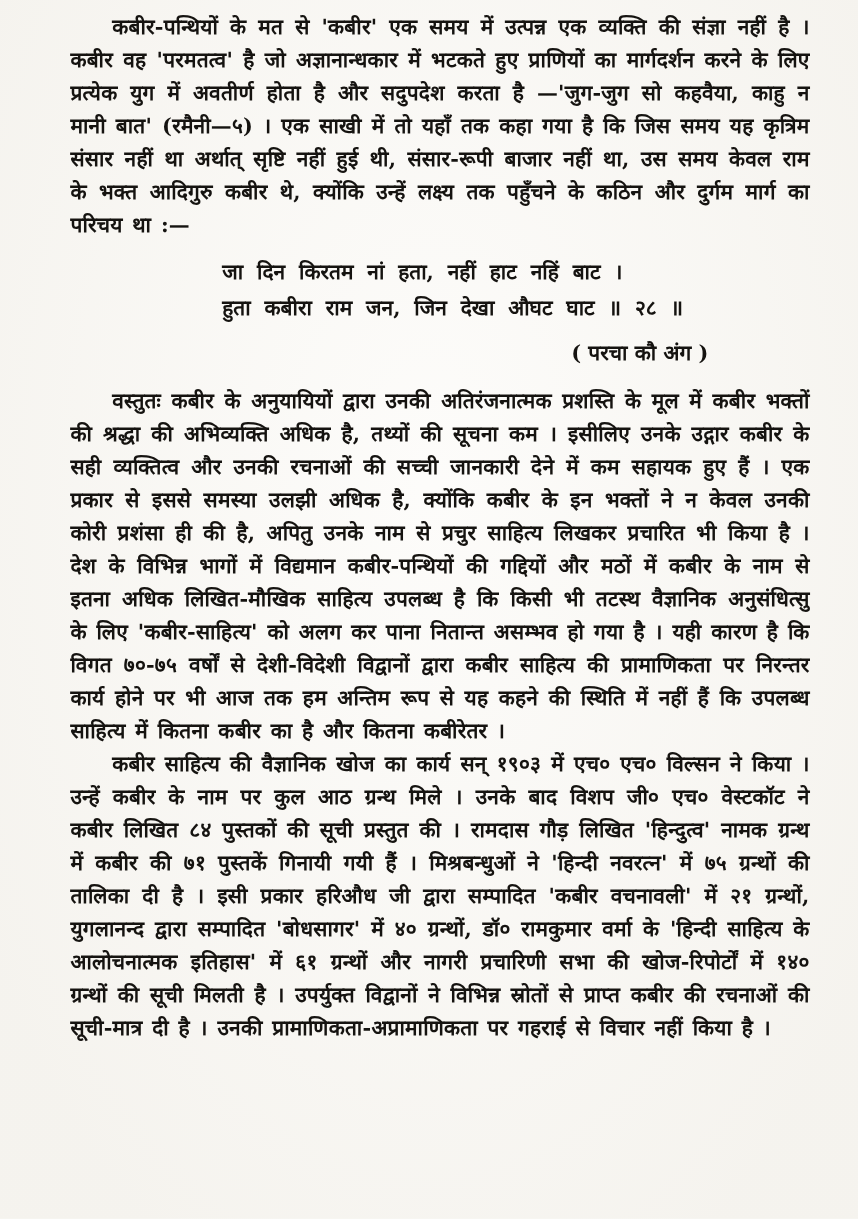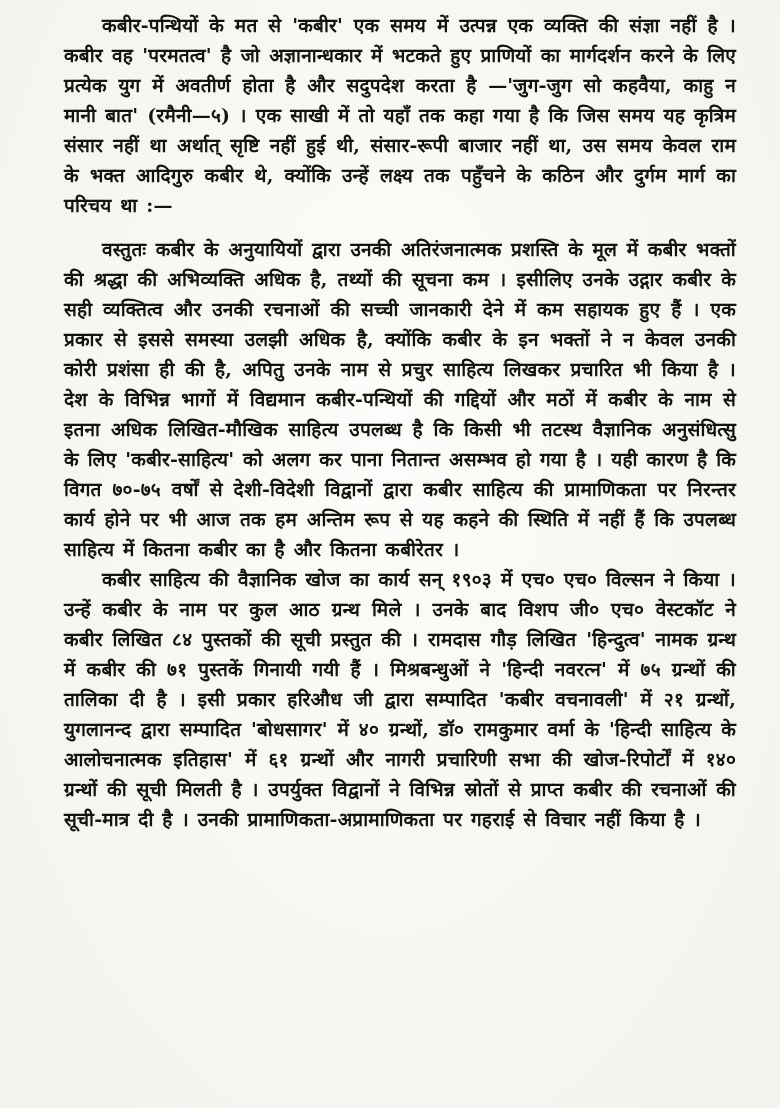--- a/index.html
+++ b/index.html
@@ -57,21 +57,24 @@
   }
 </style>
 </head>
 <body>
 
 <div class="page">
 
   <p class="para">कबीर-पन्थियों के मत से 'कबीर' एक समय में उत्पन्न एक व्यक्ति की संज्ञा नहीं है । कबीर वह 'परमतत्व' है जो अज्ञानान्धकार में भटकते हुए प्राणियों का मार्गदर्शन करने के लिए प्रत्येक युग में अवतीर्ण होता है और सदुपदेश करता है —'जुग-जुग सो कहवैया, काहु न मानी बात' (रमैनी—५) । एक साखी में तो यहाँ तक कहा गया है कि जिस समय यह कृत्रिम संसार नहीं था अर्थात् सृष्टि नहीं हुई थी, संसार-रूपी बाजार नहीं था, उस समय केवल राम के भक्त आदिगुरु कबीर थे, क्योंकि उन्हें लक्ष्य तक पहुँचने के कठिन और दुर्गम मार्ग का परिचय था :—</p>
 
   <div class="verse">
+    <div class="verse-line">जा दिन  किरतम नां  हता, नहीं हाट नहिं  बाट ।</div>
+    <div class="verse-line">हुता  कबीरा  राम  जन, जिन देखा औघट घाट ॥ २८ ॥</div>
   </div>
 
+  <div class="attribution">( परचा कौ अंग )</div>
 
   <p class="para" style="margin-top:14px">वस्तुतः कबीर के अनुयायियों द्वारा उनकी अतिरंजनात्मक प्रशस्ति के मूल में कबीर भक्तों की श्रद्धा की अभिव्यक्ति अधिक है, तथ्यों की सूचना कम ।  इसीलिए उनके उद्गार कबीर के सही व्यक्तित्व और उनकी रचनाओं की सच्ची जानकारी देने में कम सहायक हुए हैं ।  एक प्रकार से इससे समस्या उलझी अधिक है, क्योंकि कबीर के इन भक्तों ने न केवल उनकी कोरी प्रशंसा ही की है, अपितु उनके नाम से प्रचुर साहित्य लिखकर प्रचारित भी किया है ।  देश के विभिन्न भागों में विद्यमान कबीर-पन्थियों की गद्दियों और मठों में कबीर के नाम से इतना अधिक लिखित-मौखिक साहित्य उपलब्ध है कि किसी भी तटस्थ वैज्ञानिक अनुसंधित्सु के लिए 'कबीर-साहित्य' को अलग कर पाना नितान्त असम्भव हो गया है ।  यही कारण है कि विगत ७०-७५ वर्षों से देशी-विदेशी विद्वानों द्वारा कबीर साहित्य की प्रामाणिकता पर निरन्तर कार्य होने पर भी आज तक हम अन्तिम रूप से यह कहने की स्थिति में नहीं हैं कि उपलब्ध साहित्य में कितना कबीर का है और कितना कबीरेतर ।</p>
 
 
   <p class="para">कबीर साहित्य की वैज्ञानिक खोज का कार्य सन् १९०३ में एच० एच०  विल्सन ने किया ।  उन्हें कबीर के नाम पर कुल आठ ग्रन्थ मिले ।  उनके बाद विशप जी० एच० वेस्टकॉट ने कबीर लिखित ८४ पुस्तकों की सूची प्रस्तुत की ।  रामदास गौड़ लिखित 'हिन्दुत्व' नामक ग्रन्थ में कबीर की ७१ पुस्तकें गिनायी गयी हैं ।  मिश्रबन्धुओं ने 'हिन्दी नवरत्न' में ७५ ग्रन्थों की तालिका दी है ।  इसी प्रकार हरिऔध जी  द्वारा सम्पादित 'कबीर वचनावली' में २१ ग्रन्थों, युगलानन्द द्वारा सम्पादित 'बोधसागर' में ४० ग्रन्थों, डॉ० रामकुमार वर्मा के 'हिन्दी साहित्य के आलोचनात्मक इतिहास' में ६१ ग्रन्थों और नागरी प्रचारिणी सभा की खोज-रिपोर्टों में १४० ग्रन्थों की सूची मिलती है । उपर्युक्त विद्वानों ने विभिन्न स्रोतों से  प्राप्त कबीर की रचनाओं की सूची-मात्र दी है । उनकी प्रामाणिकता-अप्रामाणिकता पर गहराई से विचार नहीं किया है ।</p>
 
 </div>
 
 </body></html>

